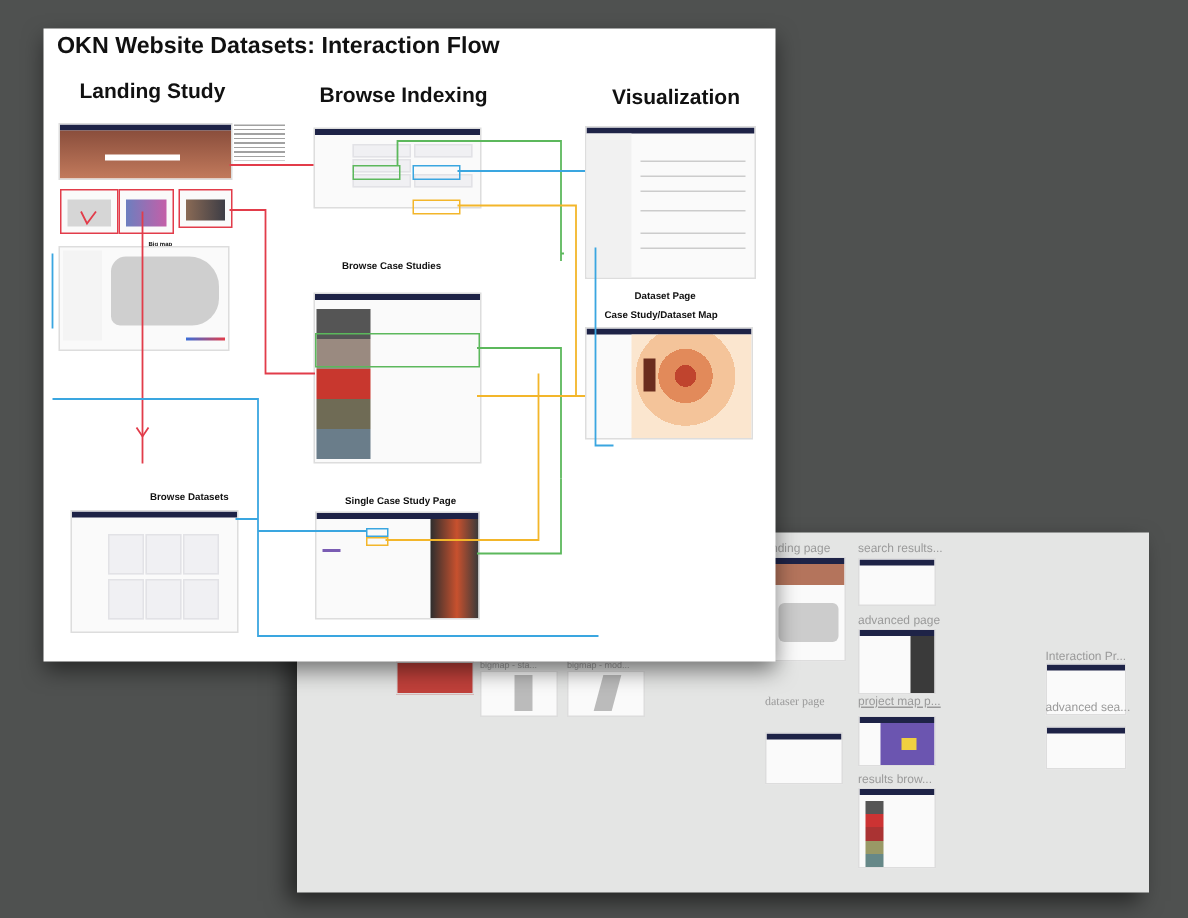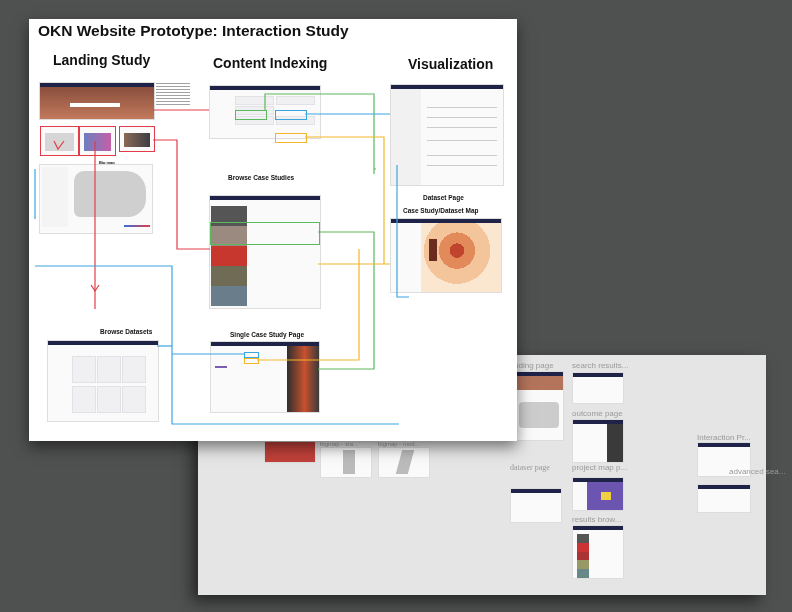--- a/index.html
+++ b/index.html
@@ -25,63 +25,63 @@
   <div class="lbl" style="left:316px;top:6px;">nding page</div>
   <div class="thumb" style="left:316px;top:16px;width:48px;height:68px;">
     <div class="navbar"></div>
     <div style="height:14px;background:#b4745c;"></div>
     <div style="position:absolute;left:4px;top:30px;width:40px;height:26px;background:#ccc;border-radius:4px;"></div>
   </div>
   <div class="lbl" style="left:374px;top:6px;">search results...</div>
   <div class="thumb" style="left:374px;top:17px;width:50px;height:30px;">
       <div class="navbar"></div>
     </div>
-  <div class="lbl" style="left:374px;top:54px;">outcome page</div>
+  <div class="lbl" style="left:374px;top:54px;">advanced page</div>
   <div class="thumb" style="left:374px;top:64px;width:50px;height:42px;">
     <div class="navbar"></div>
     <div style="position:absolute;right:0;top:4px;width:16px;height:38px;background:#3a3a3a;"></div>
   </div>
   <div class="lbl" style="left:312px;top:108px;font-family:Liberation Serif, serif;">dataser page</div>
   <div class="thumb" style="left:312px;top:133px;width:50px;height:33px;">
       <div class="navbar"></div>
     </div>
-  <div class="lbl" style="left:374px;top:108px;">project map p...</div>
+  <div class="lbl" style="left:374px;top:108px;text-decoration:underline;">project map p...</div>
   <div class="thumb" style="left:374px;top:122px;width:50px;height:32px;">
     <div class="navbar"></div>
     <div style="position:absolute;left:14px;top:4px;width:36px;height:28px;background:#6b55b0;"></div>
     <div style="position:absolute;left:28px;top:14px;width:10px;height:8px;background:#f0d040;"></div>
   </div>
   <div class="lbl" style="left:374px;top:160px;">results brow...</div>
   <div class="thumb" style="left:374px;top:170px;width:50px;height:52px;">
     <div class="navbar"></div>
     <div style="position:absolute;left:4px;top:8px;width:12px;height:44px;background:linear-gradient(#555 0 20%,#c33 20% 40%,#a33 40% 60%,#996 60% 80%,#688 80%);"></div>
   </div>
   <div class="lbl" style="left:499px;top:78px;">Interaction Pr...</div>
   <div class="thumb" style="left:499px;top:87px;width:52px;height:33px;">
       <div class="navbar"></div>
     </div>
-  <div class="lbl" style="left:499px;top:112px;margin-left:32px;">advanced sea...</div>
+  <div class="lbl" style="left:499px;top:112px;">advanced sea...</div>
   <div class="thumb" style="left:499px;top:129px;width:52px;height:27px;">
       <div class="navbar"></div>
     </div>
   <div class="thumb" style="left:66px;top:86px;width:50px;height:20px;background:#c0403a;"></div>
   <div class="lbl" style="left:122px;top:86px;font-size:6px;">bigmap - sta...</div>
   <div class="thumb" style="left:122px;top:92px;width:50px;height:29px;">
     <div style="position:absolute;left:22px;top:2px;width:12px;height:24px;background:#bbb;"></div>
   </div>
   <div class="lbl" style="left:180px;top:86px;font-size:6px;">bigmap - mod...</div>
   <div class="thumb" style="left:180px;top:92px;width:50px;height:29px;">
     <div style="position:absolute;left:20px;top:2px;width:12px;height:24px;background:#bbb;transform:skewX(-15deg);"></div>
   </div>
 </div>
 
 <div class="board">
-  <div class="title">OKN Website Prototype: Interaction Study</div>
+  <div class="title">OKN Website Datasets: Interaction Flow</div>
   <div class="h2" style="left:24px;top:33px;">Landing Study</div>
-  <div class="h2" style="left:184px;top:36px;">Content Indexing</div>
+  <div class="h2" style="left:184px;top:36px;">Browse Indexing</div>
   <div class="h2" style="left:379px;top:37px;">Visualization</div>
 
   <div class="thumb" style="left:10px;top:63px;width:114px;height:36px;">
     <div class="navbar"></div>
     <div style="height:32px;background:linear-gradient(#8a4e3c,#c27a5c);"></div>
     <div style="position:absolute;left:30px;top:20px;width:50px;height:4px;background:#fff;"></div>
   </div>
   <div style="position:absolute;left:127px;top:64px;width:34px;height:24px;background:repeating-linear-gradient(#444 0 1px,transparent 1px 3px);opacity:.5;"></div>
 
   <div class="thumb" style="left:11px;top:107px;width:37px;height:28px;border:1.5px solid #e23c4a;">

